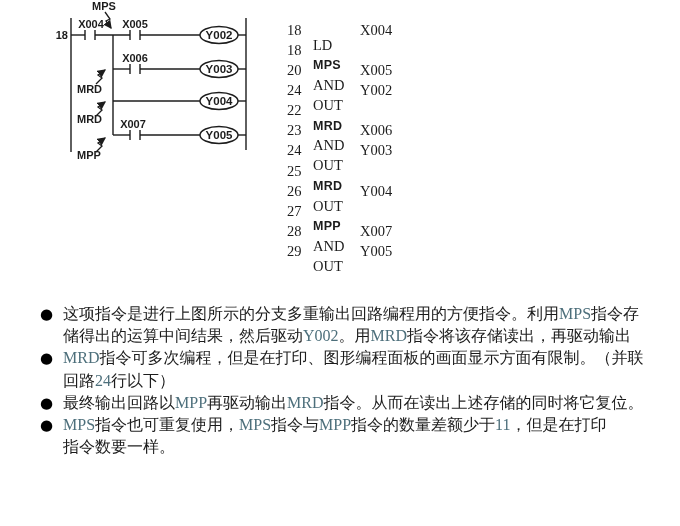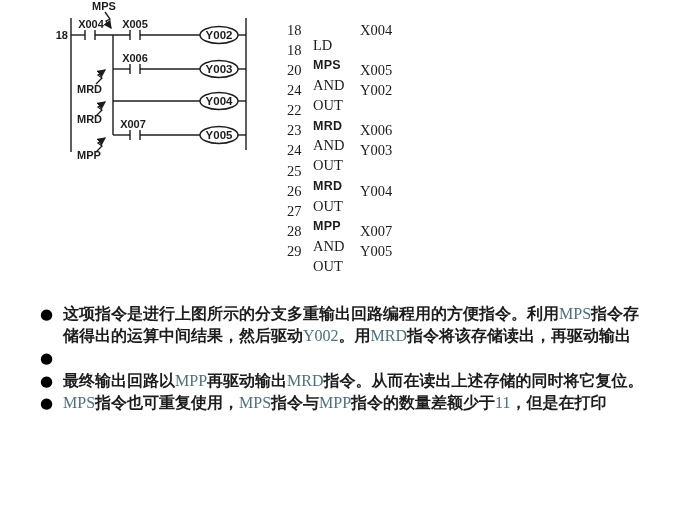--- a/index.html
+++ b/index.html
@@ -32,21 +32,21 @@
 
   
   .notes{position:absolute;left:40px;top:303px;width:630px;color:var(--ink);}
   .note{display:flex;margin:0;}
   .note-bullet{
     width:23px;flex:0 0 23px;font-size:15px;line-height:22.2px;color:#000;
     font-family:"DejaVu Sans", sans-serif;
   }
   .note-lines{flex:1;}
   .note-line{font-size:16px;line-height:22.2px;white-space:nowrap;}
-  .run-cn{color:var(--ink);font-weight:bold;}
+  .run-cn{color:var(--ink);}
   .run-en{color:var(--latin);}
 </style>
 </head>
 <body style="--ink: #1c1c1c; --latin: #4d6f7b;">
 
 <div class="page">
 
   <svg class="ladder" width="270" height="170" viewBox="0 0 270 170" aria-hidden="false">
     <defs>
       <marker id="arr" viewBox="0 0 10 10" refX="8.5" refY="5" markerWidth="6.5" markerHeight="6.5" orient="auto">
@@ -187,29 +187,32 @@
       <div class="note">
         <span class="note-bullet">●</span>
         <div class="note-lines">
           <div class="note-line"><span class="run-cn">这项指令是进行上图所示的分支多重输出回路编程用的方便指令。利用</span><span class="run-en">MPS</span><span class="run-cn">指令存</span></div>
           <div class="note-line"><span class="run-cn">储得出的运算中间结果，然后驱动</span><span class="run-en">Y002</span><span class="run-cn">。用</span><span class="run-en">MRD</span><span class="run-cn">指令将该存储读出，再驱动输出</span></div>
         </div>
       </div>
       <div class="note">
         <span class="note-bullet">●</span>
         <div class="note-lines">
+          <div class="note-line"><span class="run-en">MRD</span><span class="run-cn">指令可多次编程，但是在打印、图形编程面板的画面显示方面有限制。（并联</span></div>
+          <div class="note-line"><span class="run-cn">回路</span><span class="run-en">24</span><span class="run-cn">行以下）</span></div>
         </div>
       </div>
       <div class="note">
         <span class="note-bullet">●</span>
         <div class="note-lines">
           <div class="note-line"><span class="run-cn">最终输出回路以</span><span class="run-en">MPP</span><span class="run-cn">再驱动输出</span><span class="run-en">MRD</span><span class="run-cn">指令。从而在读出上述存储的同时将它复位。</span></div>
         </div>
       </div>
       <div class="note">
         <span class="note-bullet">●</span>
         <div class="note-lines">
           <div class="note-line"><span class="run-en">MPS</span><span class="run-cn">指令也可重复使用，</span><span class="run-en">MPS</span><span class="run-cn">指令与</span><span class="run-en">MPP</span><span class="run-cn">指令的数量差额少于</span><span class="run-en">11</span><span class="run-cn">，但是在打印</span></div>
+          <div class="note-line"><span class="run-cn">指令数要一样。</span></div>
         </div>
       </div>
     </div>
 
 </div>
 
 </body></html>

